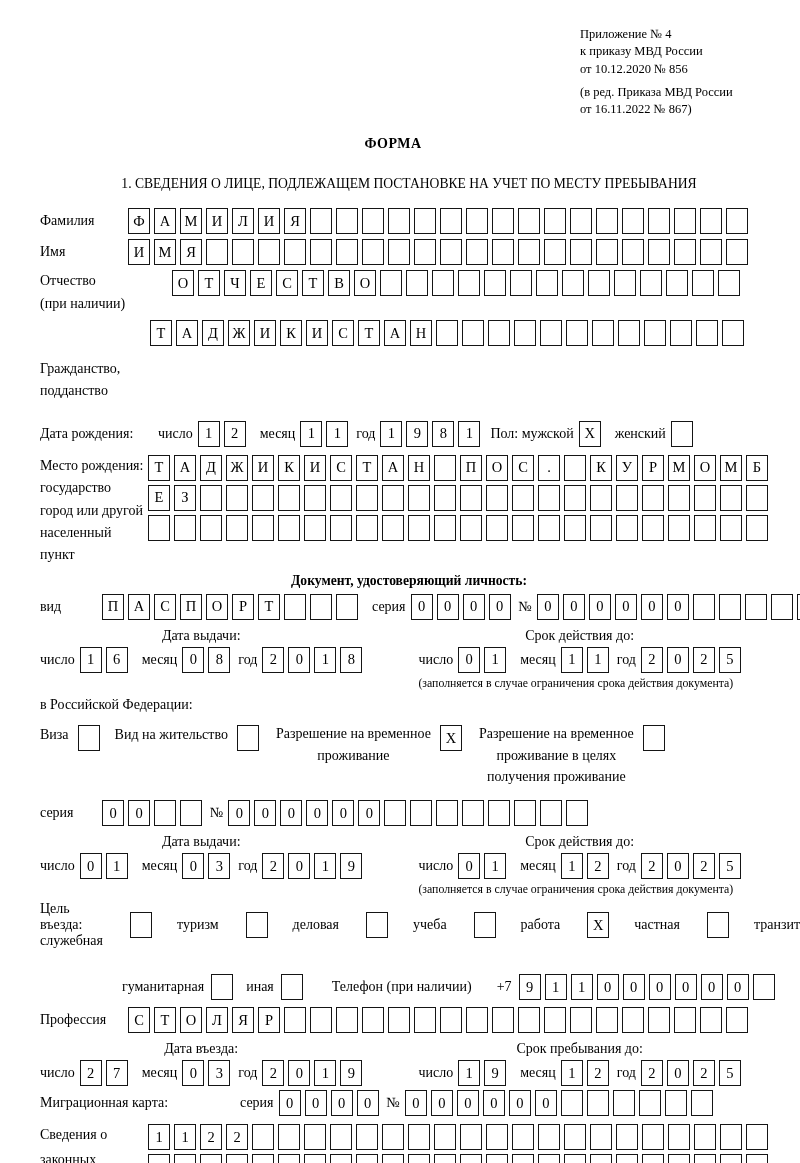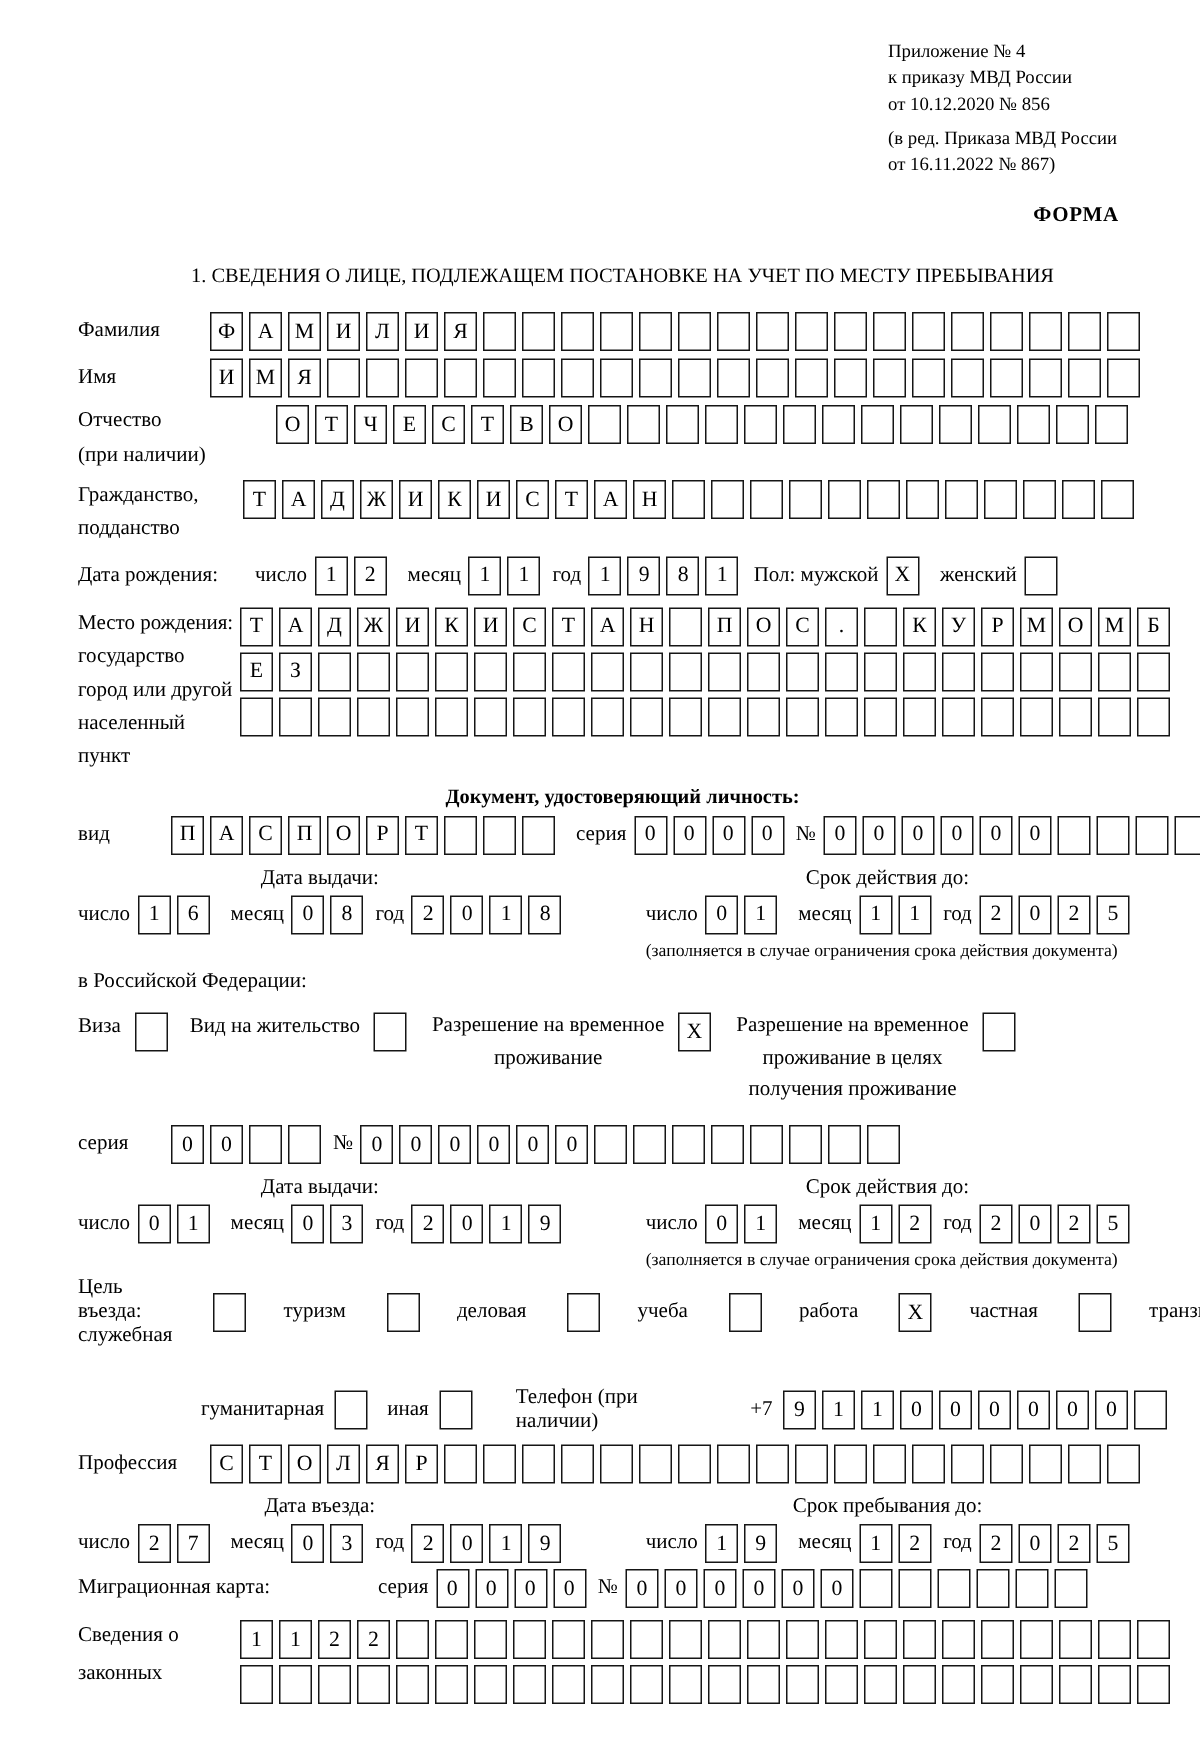--- a/index.html
+++ b/index.html
@@ -1,33 +1,33 @@
 <!DOCTYPE html>
 <html><head>
 <meta charset="utf-8">
 <style>
   html,body { margin:0; padding:0; background:#fff; }
   body { width:800px; height:1163px; overflow:hidden; color:#000;
          font-family:"Liberation Serif", serif; }
-  .page { box-sizing:border-box; width:800px; height:961px; padding:26px 22px 10px 52px; }
+  .page { box-sizing:border-box; width:800px; height:961px; padding:26px 22px 10px 40px; }
 
   .hdr { margin-left:540px; font-size:12.5px; line-height:1.38; }
   .hdr2 { margin-top:6px; }
-  .forma { text-align:right; padding-right:32px; font-weight:bold; font-size:14px; margin-top:18px; letter-spacing:.5px; }
+  .forma { text-align:center; padding-right:32px; font-weight:bold; font-size:14px; margin-top:18px; letter-spacing:.5px; }
 
   .title { text-align:center; font-weight:bold; font-size:14.5px; line-height:1.55; margin-top:14px; }
   .uline { display:inline-block; width:52px; border-bottom:2px solid #333; margin-left:10px; vertical-align:baseline; }
 
   .sec1 { text-align:center; font-weight:normal; font-size:13.6px; margin:24px 0 16px 0; }
 
   .row { display:flex; align-items:center; margin-bottom:5px; }
   .row.top { align-items:flex-start; }
   .flabel { font-size:14px; flex:0 0 auto; }
   .flabel-col { font-size:14px; flex:0 0 auto; line-height:1.6; }
-  .lw88 { width:88px; } .lw132{ width:132px; } .lw110{ width:110px; } .lw108{ width:108px; }
+  .lw88 { width:88px; } .lw132{ width:132px; } .lw110{ width:110px;margin-top:38px; } .lw108{ width:108px; }
 
   .cells { display:inline-flex; gap:4px; flex:0 0 auto; }
   .cell { width:22px; height:26px; box-sizing:border-box; border:1.6px solid #151515;
           display:inline-flex; align-items:center; justify-content:center;
           font-size:14.5px; background:#fff; flex:0 0 auto; }
   .cellcol { display:flex; flex-direction:column; gap:4px; }
 
   .lbl { font-size:14px; margin-left:8px; margin-right:5px; }
   .dg { display:flex; align-items:center; font-size:14px;text-align:center; }
   .dg .lbl { margin-left:0; margin-right:5px; }
@@ -186,21 +186,21 @@
         <span class="cell"></span>
         <span class="cell"></span>
         <span class="cell"></span>
         <span class="cell"></span>
         <span class="cell"></span>
         <span class="cell"></span>
         <span class="cell"></span>
       </span>
   </div>
 
-  <div class="row" style="margin-top:6px">
+  <div class="row" style="margin-top:18px">
     <span class="flabel" style="width:118px">Дата рождения:</span>
     <span class="dg">
       <span class="lbl">число</span>
       <span class="cells">
           <span class="cell">1</span>
           <span class="cell">2</span>
         </span>
       <span class="gap"></span>
       <span class="lbl">месяц</span>
       <span class="cells">

